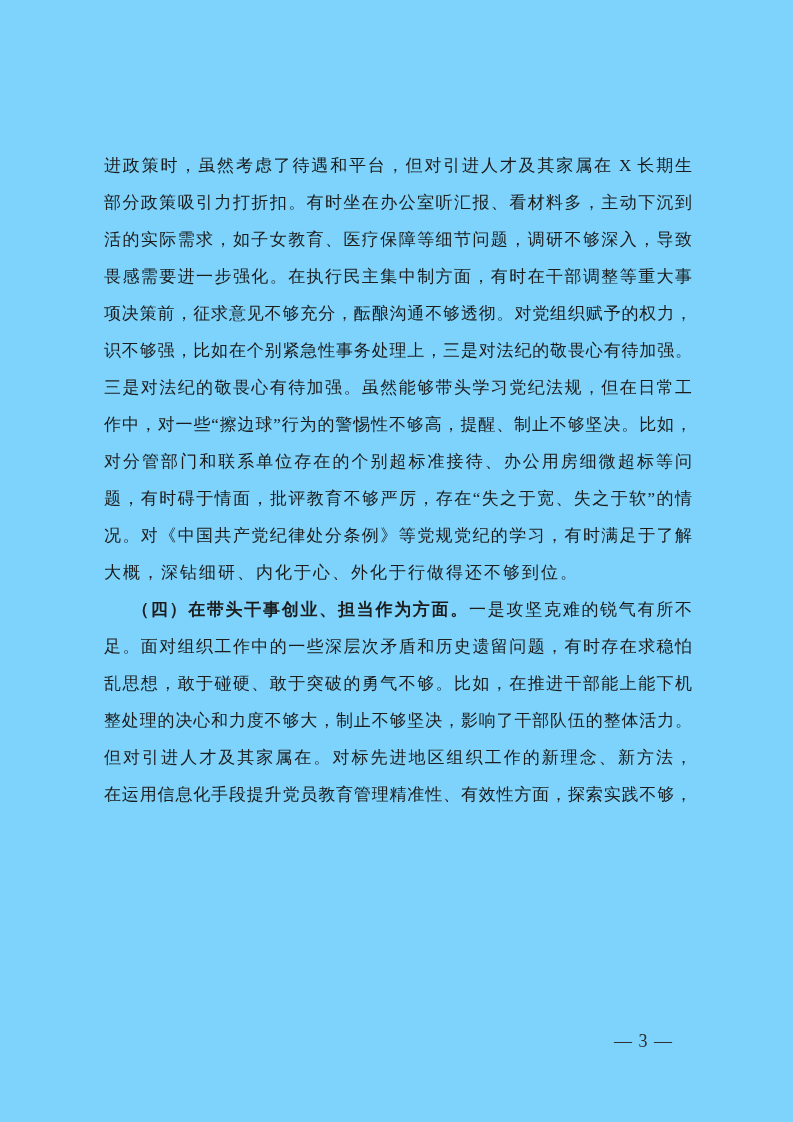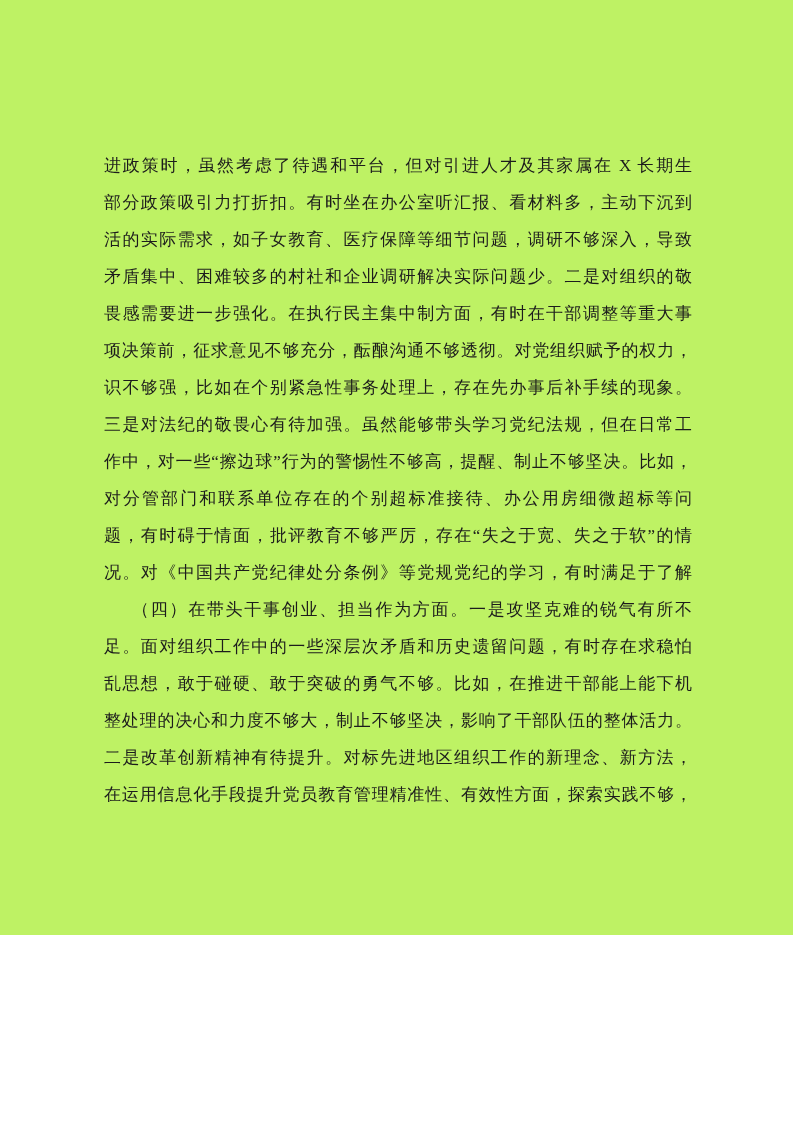--- a/index.html
+++ b/index.html
@@ -8,22 +8,22 @@
     background: #ffffff;
   }
   body {
     width: 793px;
     height: 1122px;
     font-family: "Liberation Serif", "DejaVu Serif", serif;
   }
   .page {
     position: relative;
     width: 793px;
-    height: 935px;
-    background: #bef264;
+    height: 1122px;
+    background: #7dd3fc;
     overflow: hidden;
   }
   .text-block {
     position: absolute;
     left: 104px;
     top: 147px;
     width: 588px;
     color: #1c1c1c;
     font-size: 17px;
   }
@@ -36,51 +36,51 @@
     white-space: nowrap;
   }
   .line.end {
     text-align-last: left;
     letter-spacing: 2px;
   }
   .line.indent {
     padding-left: 28px;
   }
   .bold {
-    font-weight: normal;
+    font-weight: bold;
   }
   .page-num {
     position: absolute;
     top: 1028px;
     right: 120px;
     height: 26px;
     line-height: 26px;
     font-size: 18px;
     color: #2b2b2b;
     letter-spacing: 1px;
   }
 </style>
 </head>
 <body>
 
 <div class="page">
   <div class="text-block">
     <div class="line">进政策时，虽然考虑了待遇和平台，但对引进人才及其家属在 X 长期生</div>
     <div class="line">部分政策吸引力打折扣。有时坐在办公室听汇报、看材料多，主动下沉到</div>
     <div class="line">活的实际需求，如子女教育、医疗保障等细节问题，调研不够深入，导致</div>
-    <div class="line">矛盾集中、困难较多的村社和企业调研解决实际问题少。二是对组织的敬</div>
     <div class="line">畏感需要进一步强化。在执行民主集中制方面，有时在干部调整等重大事</div>
     <div class="line">项决策前，征求意见不够充分，酝酿沟通不够透彻。对党组织赋予的权力，</div>
-    <div class="line">识不够强，比如在个别紧急性事务处理上，存在先办事后补手续的现象。</div>
+    <div class="line">识不够强，比如在个别紧急性事务处理上，三是对法纪的敬畏心有待加强。</div>
     <div class="line">三是对法纪的敬畏心有待加强。虽然能够带头学习党纪法规，但在日常工</div>
     <div class="line">作中，对一些“擦边球”行为的警惕性不够高，提醒、制止不够坚决。比如，</div>
     <div class="line">对分管部门和联系单位存在的个别超标准接待、办公用房细微超标等问</div>
     <div class="line">题，有时碍于情面，批评教育不够严厉，存在“失之于宽、失之于软”的情</div>
     <div class="line">况。对《中国共产党纪律处分条例》等党规党纪的学习，有时满足于了解</div>
+    <div class="line end">大概，深钻细研、内化于心、外化于行做得还不够到位。</div>
     <div class="line indent"><span class="bold">（四）在带头干事创业、担当作为方面。</span><span>一是攻坚克难的锐气有所不</span></div>
     <div class="line">足。面对组织工作中的一些深层次矛盾和历史遗留问题，有时存在求稳怕</div>
     <div class="line">乱思想，敢于碰硬、敢于突破的勇气不够。比如，在推进干部能上能下机</div>
     <div class="line">整处理的决心和力度不够大，制止不够坚决，影响了干部队伍的整体活力。</div>
-    <div class="line">二是改革创新精神有待提升。对标先进地区组织工作的新理念、新方法，</div>
+    <div class="line">但对引进人才及其家属在。对标先进地区组织工作的新理念、新方法，</div>
     <div class="line">在运用信息化手段提升党员教育管理精准性、有效性方面，探索实践不够，</div>
   </div>
   <div class="page-num">— 3 —</div>
 </div>
 
 </body></html>

